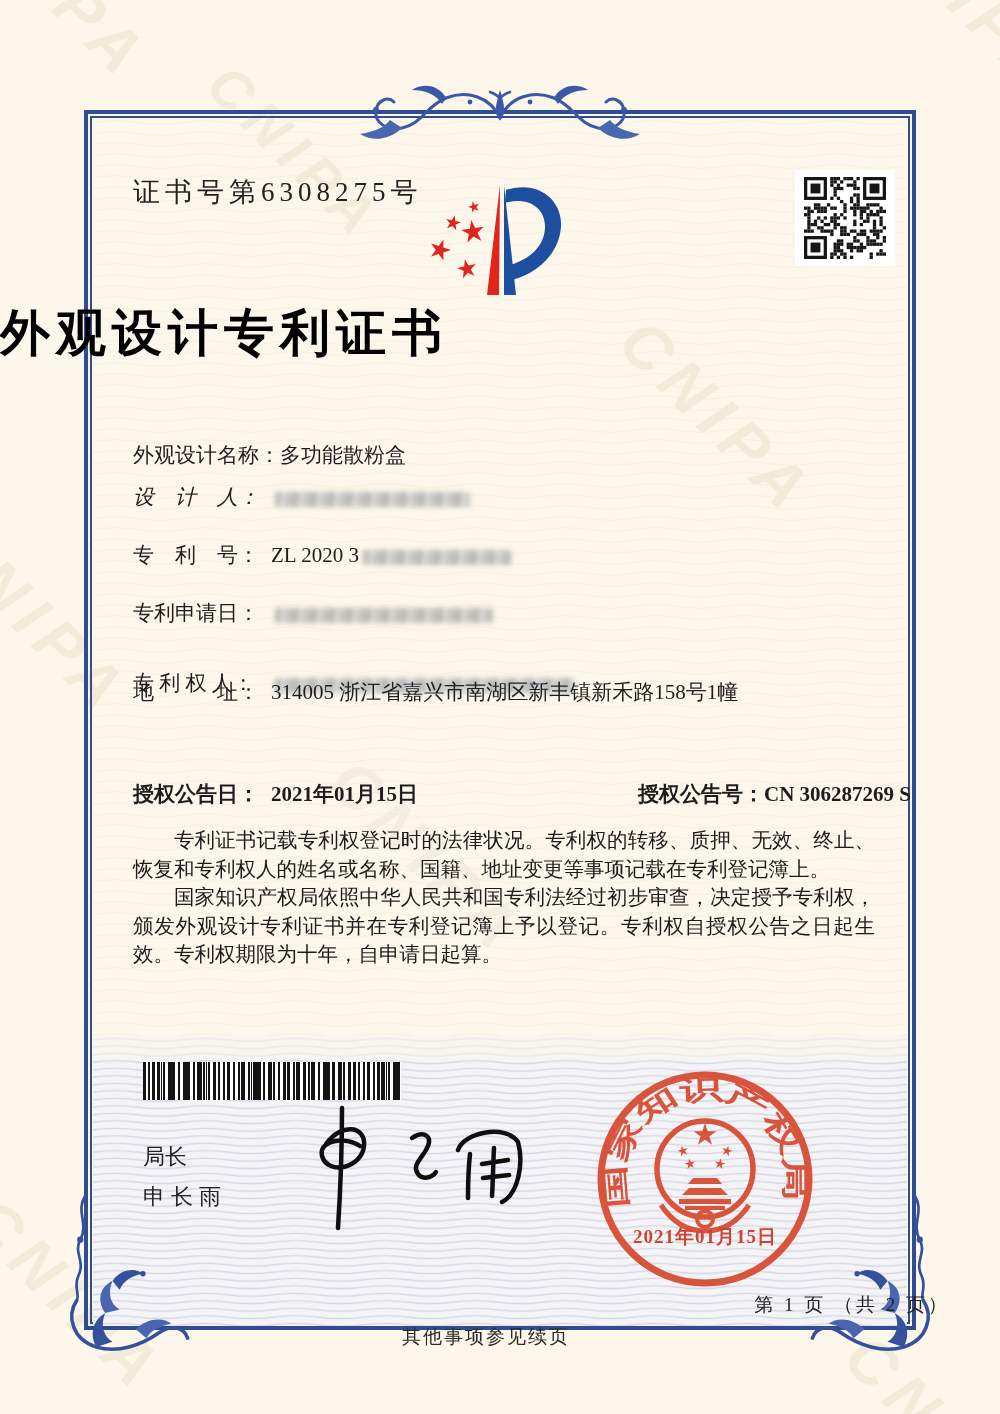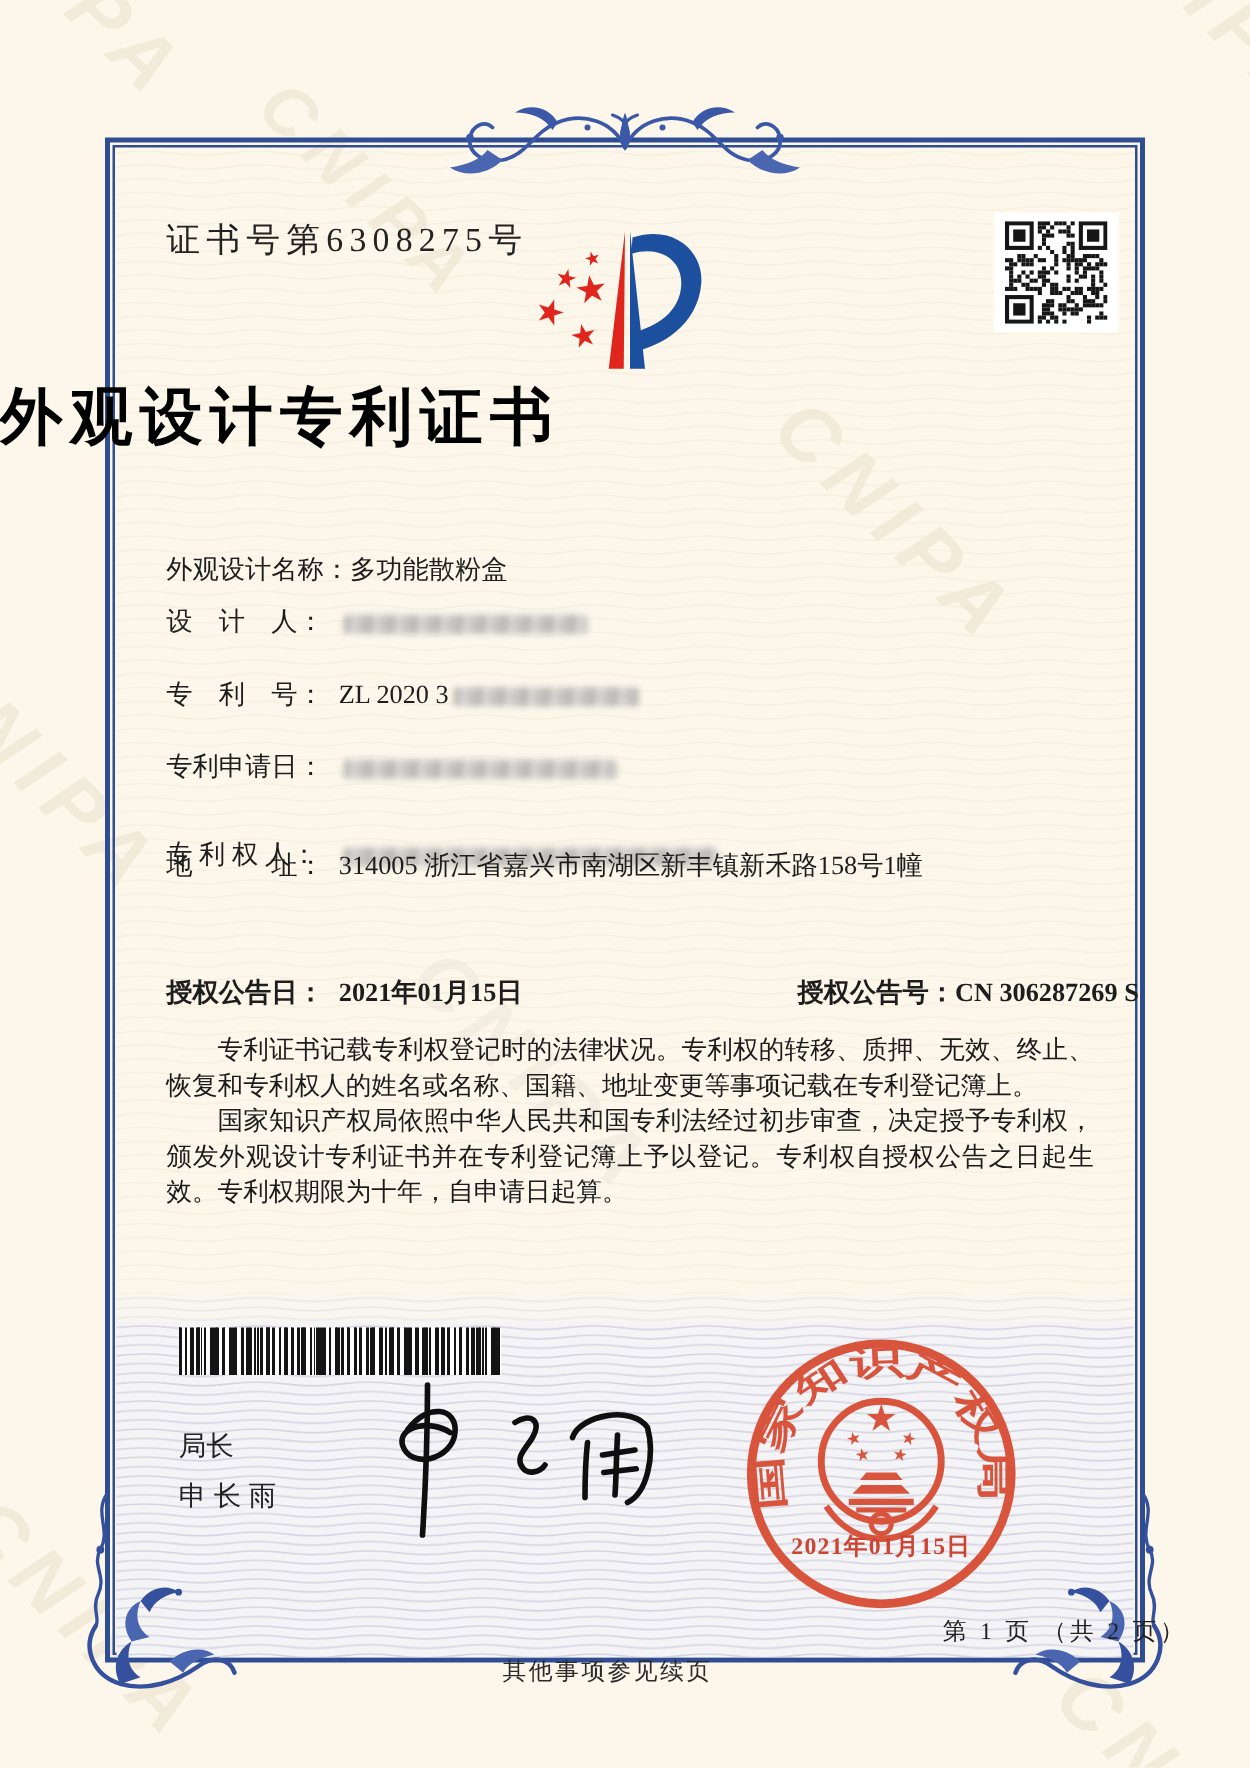--- a/index.html
+++ b/index.html
@@ -389,21 +389,21 @@
   <path d="M84,13 L84,123 L96,123 Z" fill="#1c4f9e"></path>
   <path d="M86,18 C120,7 143,30 141,55 C138,89 108,105 88,109 L86,94 C104,90 124,78 125,56 C126,36 108,24 85,31 Z" fill="#1c4f9e"></path>
 </svg>
 
 <div class="title">外观设计专利证书</div>
 
 <div class="field" style="top:424px;margin-top:17px;">
   <span class="flabel">外观设计名称：</span><span>多功能散粉盒</span>
 </div>
 
-<div class="field" style="top:483px;">
+<div class="field" style="top:483px;font-style:italic;">
   <span class="flabel">设　计　人：</span><span class="redact" style="width:195px;"></span>
 </div>
 
 <div class="field" style="top:541px;">
   <span class="flabel">专　利　号：</span><span>ZL 2020 3</span><span class="redact" style="width:148px;"></span>
 </div>
 
 <div class="field" style="top:599px;">
   <span class="flabel">专利申请日：</span><span class="redact" style="width:218px;"></span>
 </div>

